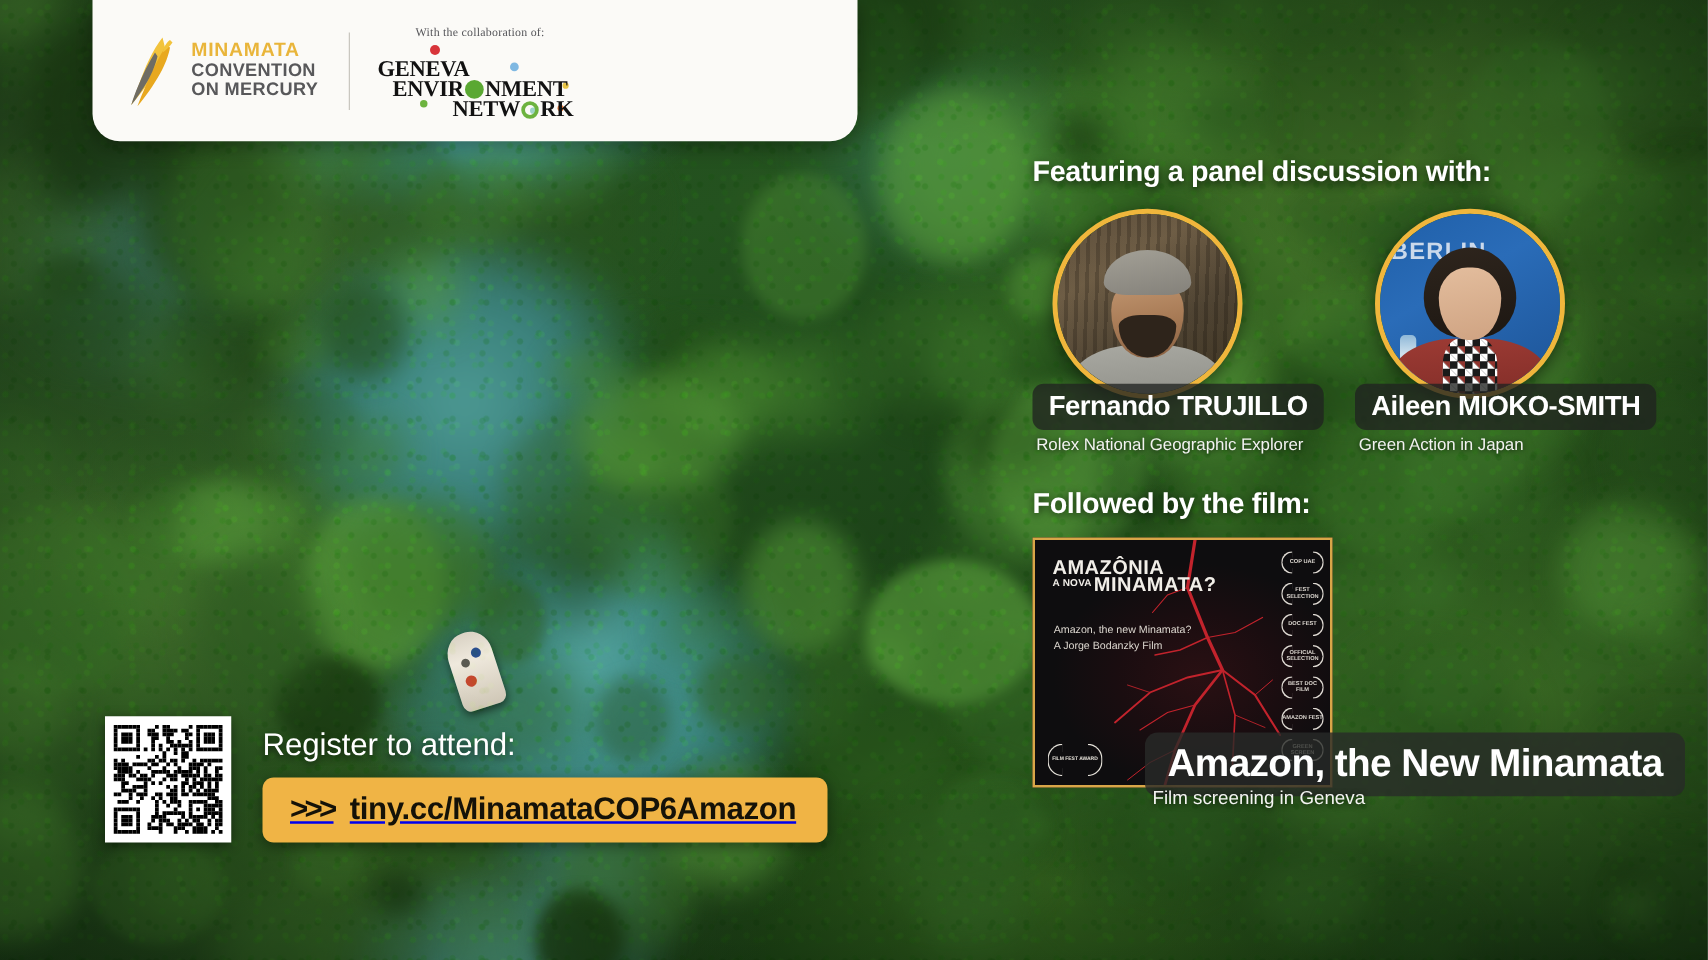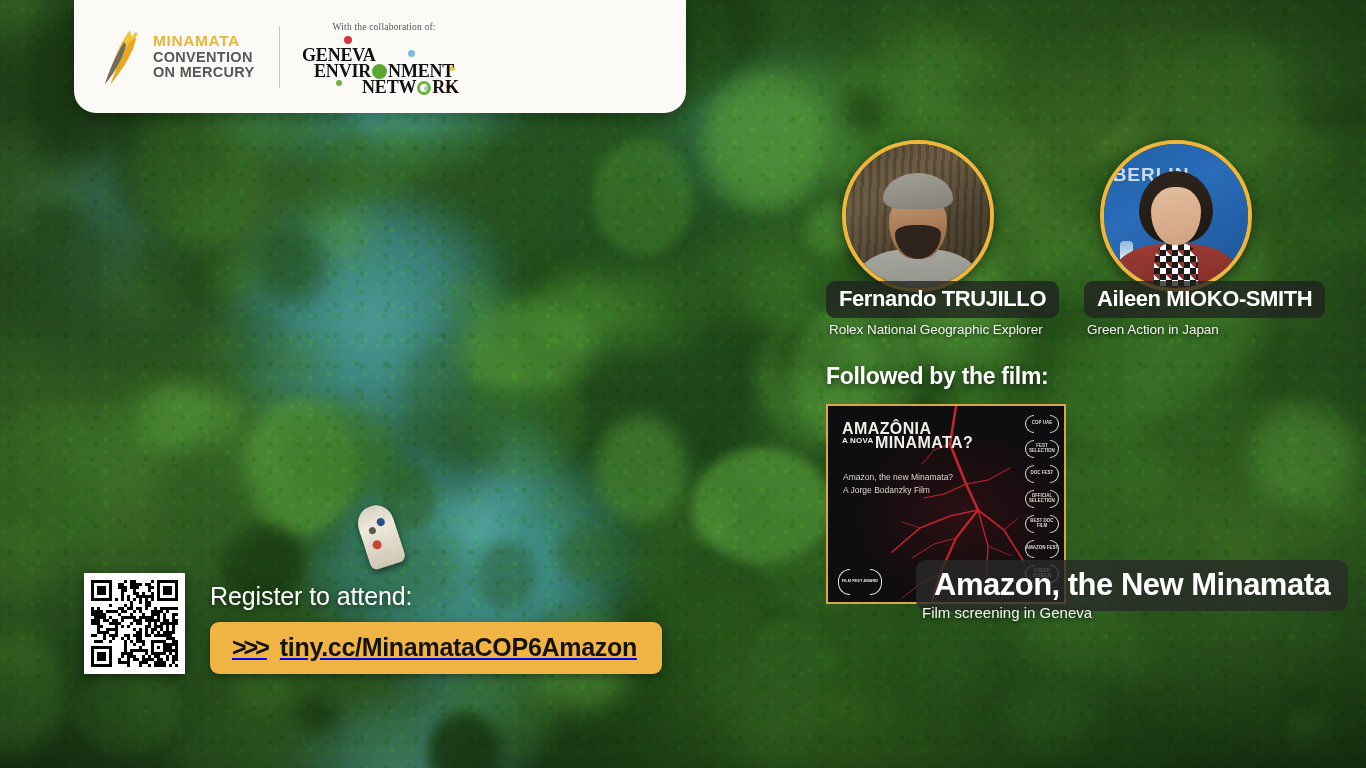--- a/index.html
+++ b/index.html
@@ -1144,20 +1144,21 @@
       <div class="reg-label">Register to attend:</div>
       <a class="reg-btn" href="#">
         <span class="reg-chev">&gt;&gt;&gt;</span>
         <span class="reg-url">tiny.cc/MinamataCOP6Amazon</span>
       </a>
     </div>
   </div>
 
   <div class="right-col">
 
+    <div class="sec-head">Featuring a panel discussion with:</div>
 
     <div class="panelists">
 
       <div class="panelist">
         <div class="avatar">
           <div class="av-img">
             <div class="av-f-bg"></div>
             <div class="av-f-tree"></div>
             <div class="av-f-body"></div>
             <div class="av-f-face"></div>

